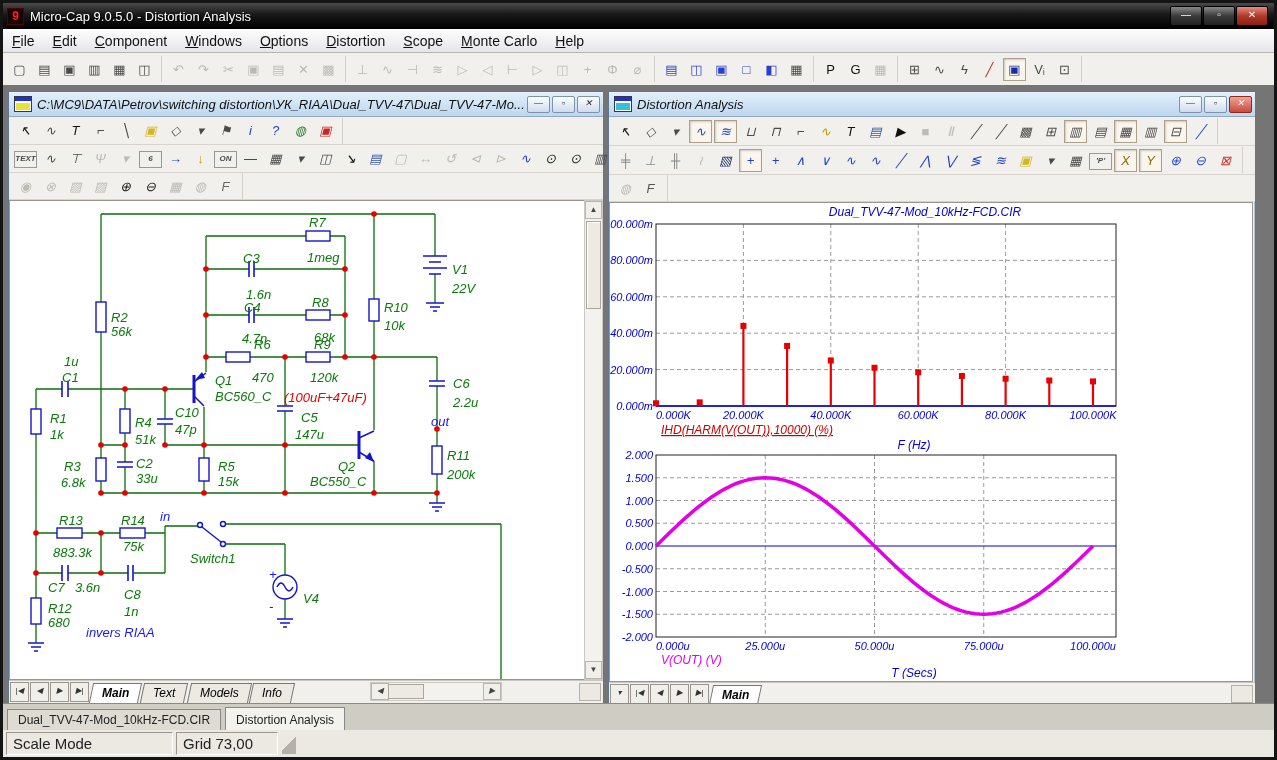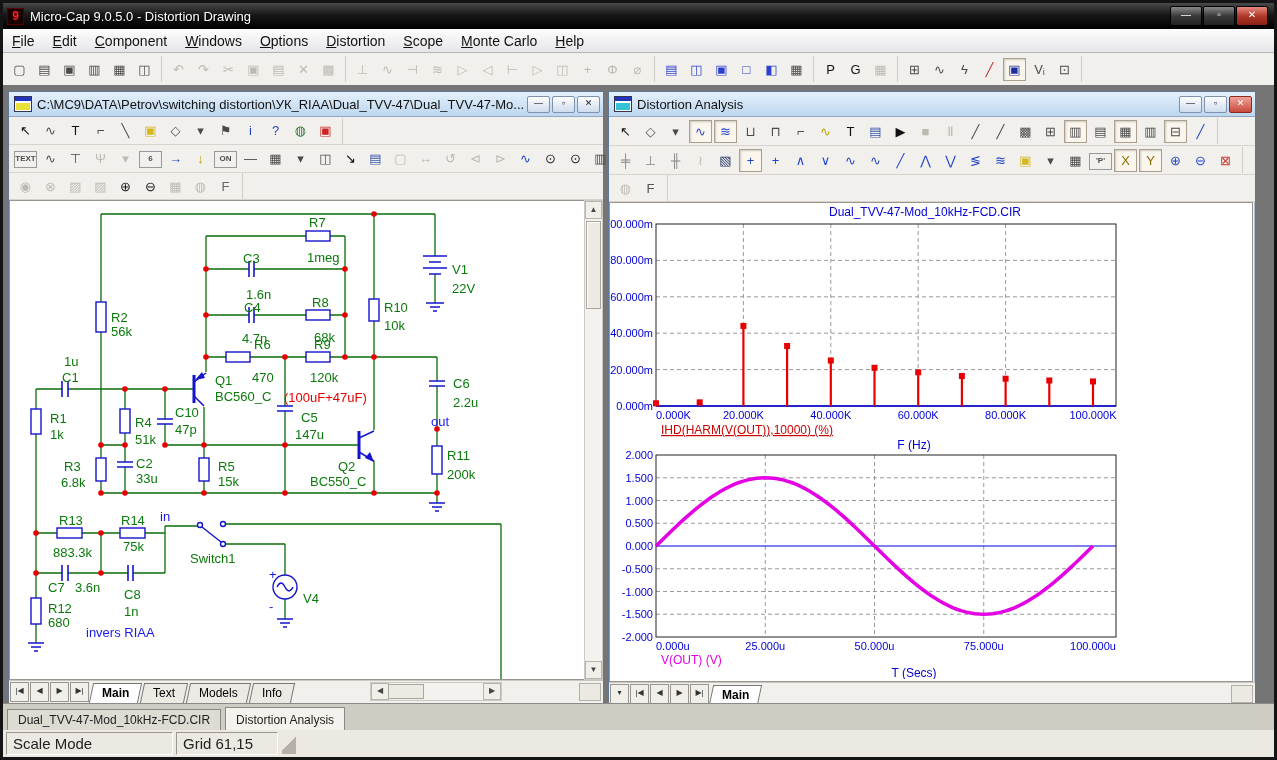--- a/index.html
+++ b/index.html
@@ -25,21 +25,21 @@
   .toolbar{display:flex;align-items:center;background:#f2f0ec;}
   .toolbar.main{position:absolute;left:0;right:0;top:50px;height:32px;border-bottom:1px solid #c9c5bf;}
   .tb-group{display:flex;align-items:center;padding:0 4px;border-right:1px solid #d2cec8;height:26px;}
   .tb-btn{min-width:21px;height:21px;line-height:21px;text-align:center;font-size:13px;color:#4a4a4a;
     margin:0 1px;border:1px solid transparent;}
   .tb-btn.d{color:#bdbab4;}
   .tb-btn.p{background:#faf6ee;border:1px solid #ab9f8d;box-shadow:inset 1px 1px 2px rgba(0,0,0,.18);}
   .tb-btn.tiny{font-size:8px;font-weight:bold;border:1px solid #999;height:15px;line-height:13px;margin-top:2px;}
   
   .mdi{position:absolute;left:0;right:0;top:82px;height:618px;background:#757575;}
-  .child{position:absolute;background:#f2f0ec;border:1px solid #5f7896;box-shadow:0 0 0 1px #aebdd0 inset;}
+  .child{position:absolute;background:#f2f0ec;border:1px solid #5f7896;box-shadow:0 0 0 1px #aebdd0 inset;font-style:italic;}
   .ctitle{height:24px;background:linear-gradient(#e4f1fc,#bdd6ee);display:flex;align-items:center;
     border-bottom:1px solid #93a9c2;font-size:13px;color:#111;}
   .ctitle .ci{width:16px;height:14px;margin:0 5px;position:relative;background:#fff;border:1px solid #335;}
   .ctitle .ci .bar{position:absolute;left:0;right:0;top:0;height:4px;background:#2233bb;}
   .ctitle .ci .wave{position:absolute;left:1px;right:1px;top:6px;bottom:1px;background:#34c3d6;}
   .ctitle .ci.sch .wave{background:#e8e13a;}
   .ctitle .t{white-space:nowrap;overflow:hidden;}
   .cbtns{margin-left:auto;display:flex;margin-right:3px;}
   .cbtn{width:21px;height:15px;margin-left:2px;border:1px solid #7d93ad;border-radius:2px;
     background:linear-gradient(#fdfdfd,#cfdcee);font-size:9px;line-height:13px;text-align:center;color:#223;}
@@ -88,21 +88,21 @@
   text.sb{fill:#1a1aee;font-size:13px;font-family:"Liberation Sans",sans-serif;}
   text.sr{fill:#e80000;font-size:13px;font-family:"Liberation Sans",sans-serif;}
 </style>
 </head>
 <body>
 
 <div class="frame">
 
   <div class="titlebar">
     <div class="app-icon">9</div>
-    <div class="t">Micro-Cap 9.0.5.0 - Distortion Drawing</div>
+    <div class="t">Micro-Cap 9.0.5.0 - Distortion Analysis</div>
     <div class="winbtns">
       <div class="wbtn">—</div>
       <div class="wbtn">▫</div>
       <div class="wbtn close">✕</div>
     </div>
   </div>
 
   <div class="menubar" id="menubar">
       <div class="menu-item"><u>F</u>ile</div>
       <div class="menu-item"><u>E</u>dit</div>
@@ -590,17 +590,17 @@
 
   </div>
 
   <div class="doctabs" id="doctabs">
       <div class="dtab">Dual_TVV-47-Mod_10kHz-FCD.CIR</div>
       <div class="dtab active">Distortion Analysis</div>
     </div>
 
   <div class="statusbar">
     <div class="spanel" style="width:153px">Scale Mode</div>
-    <div class="spanel" style="width:88px">Grid 61,15</div>
+    <div class="spanel" style="width:88px">Grid 73,00</div>
     <div class="sgrip"></div>
   </div>
 
 </div>
 
 </body></html>

